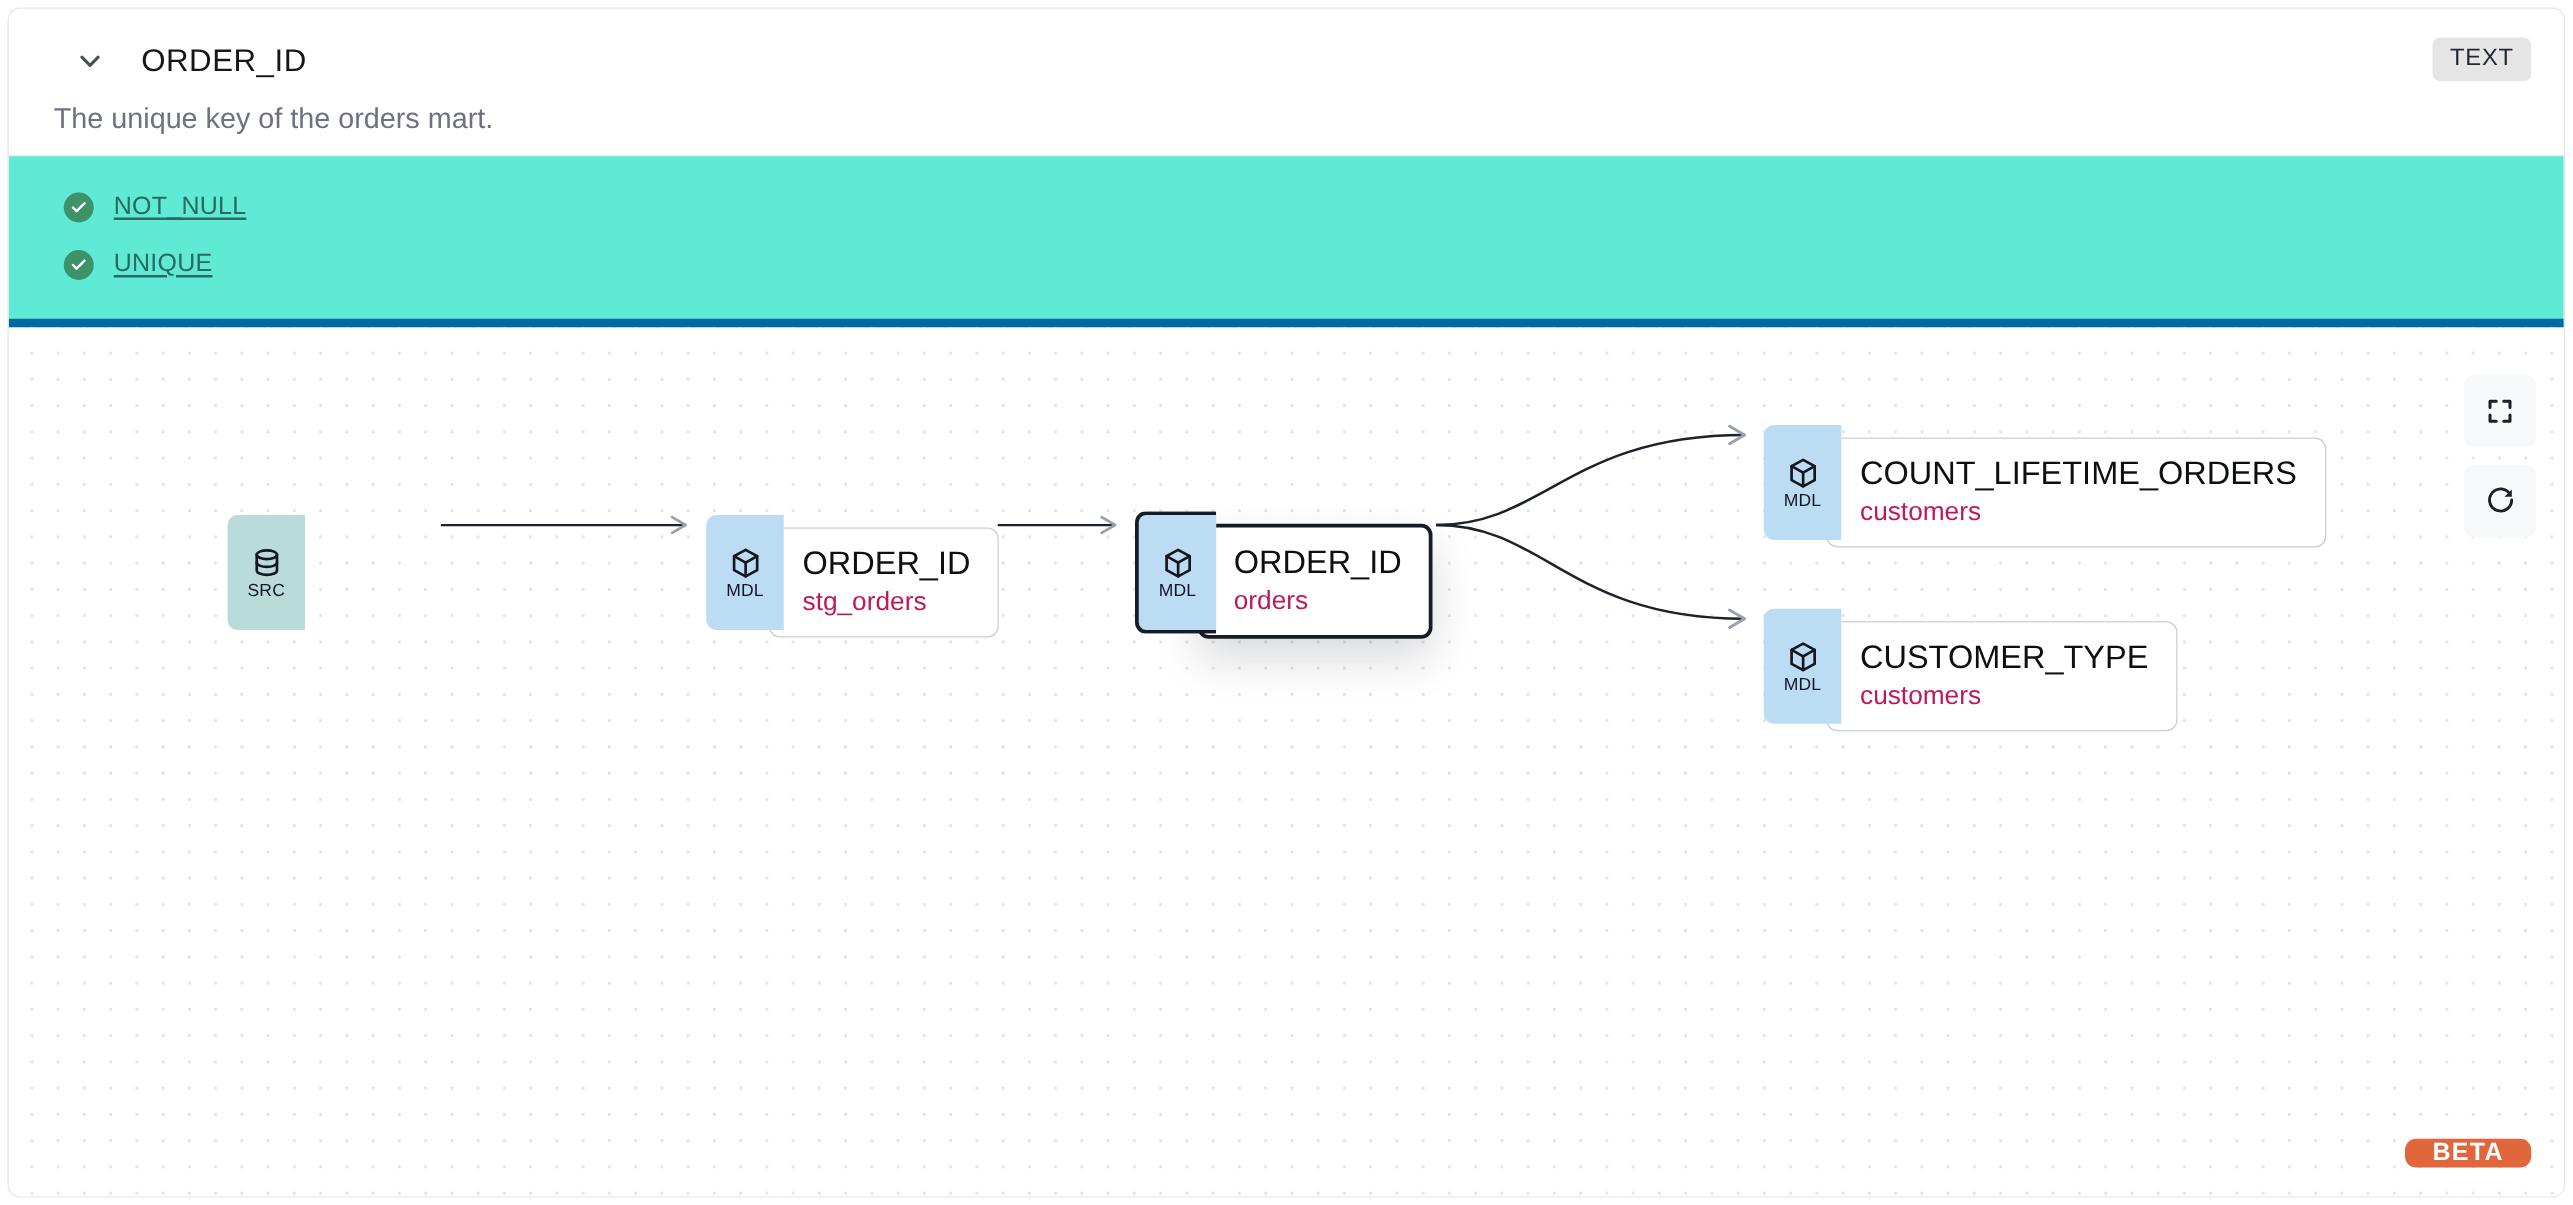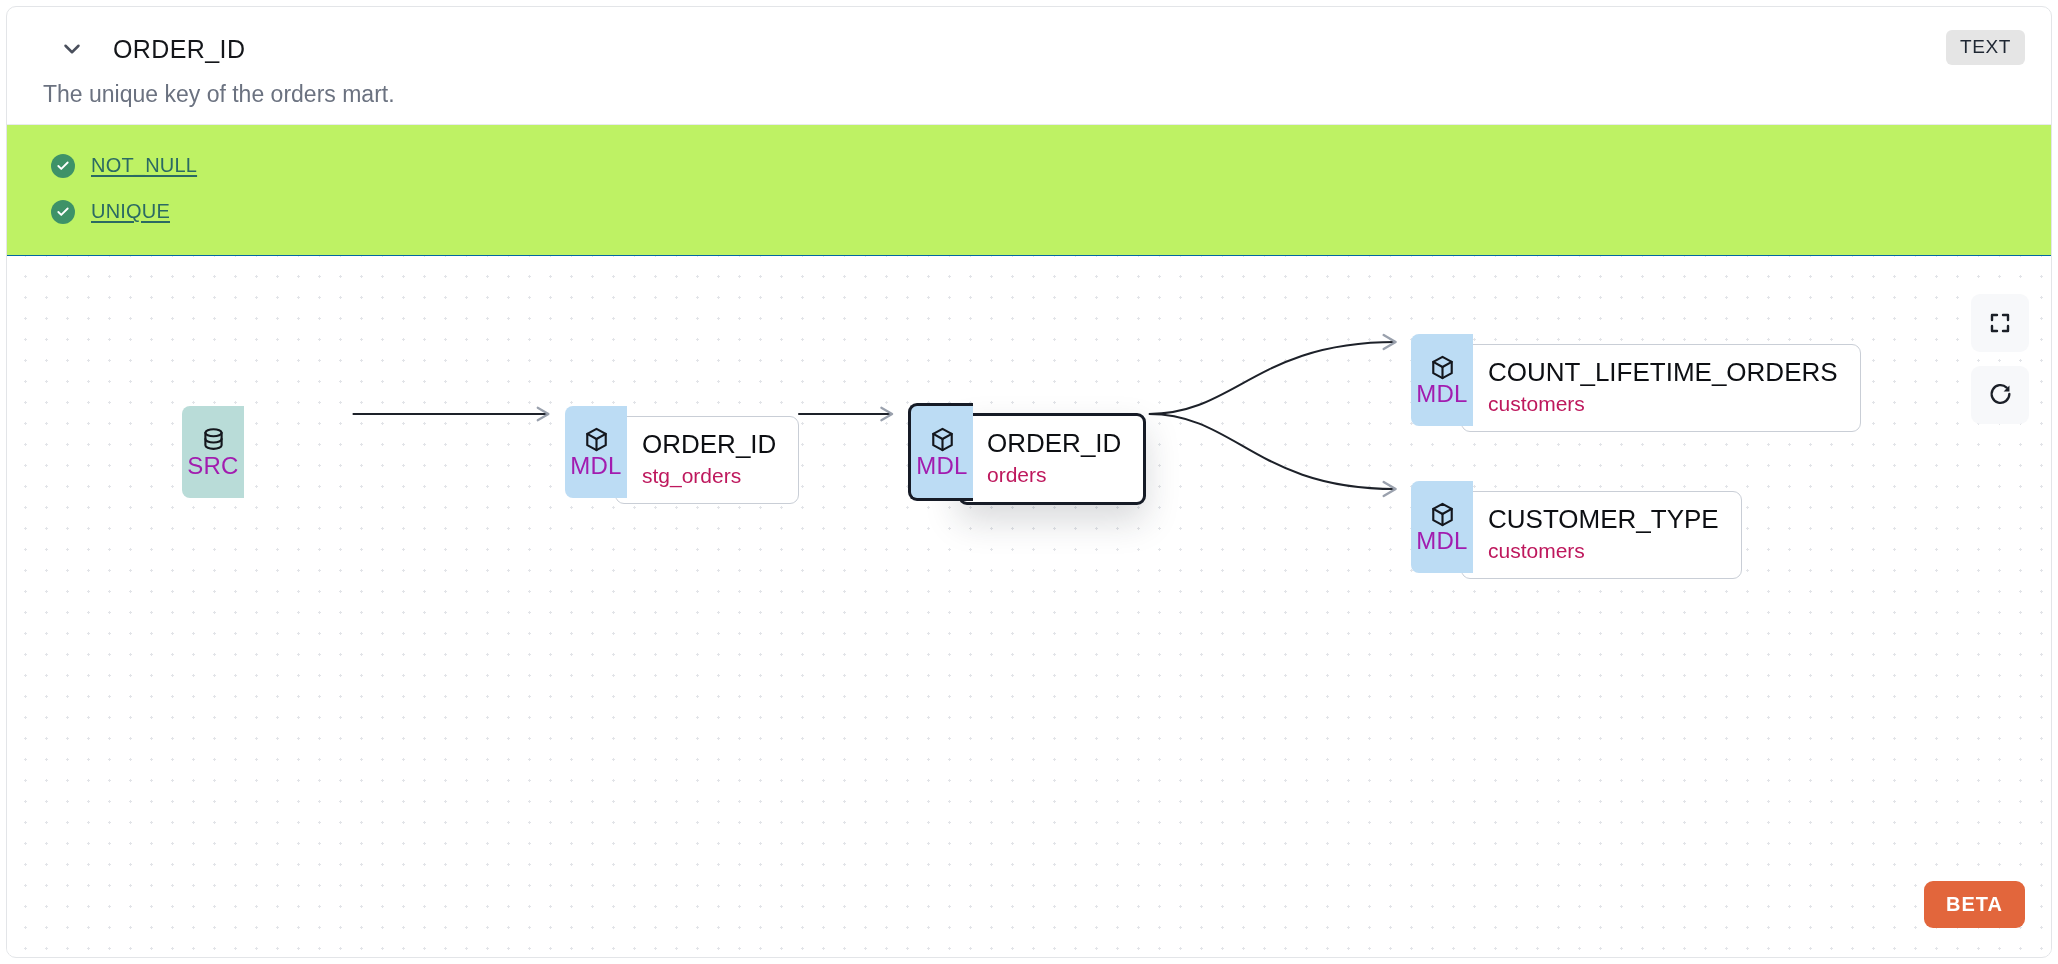--- a/index.html
+++ b/index.html
@@ -69,22 +69,22 @@
     font-size: 23px;
     color: #6b7280;
     line-height: 1.2;
     margin-top: -10px;
     margin-bottom: 15px;
   }
 
   
   .tests {
     border-top: 1px solid #e8eaed;
-    border-bottom: 1px solid #0369a1;
-    background: #bef264;
+    border-bottom: 7px solid #0369a1;
+    background: #5eead4;
     padding: 18px 0 20px 44px;
   }
   .test-row {
     display: flex;
     align-items: center;
     height: 46px;
     gap: 16px;
   }
   .check {
     width: 24px;
@@ -134,22 +134,22 @@
     justify-content: center;
     gap: 1px;
     padding: 9px 0 9px;
     align-self: flex-start;
     margin-top: 0;
     height: 92px;
     z-index: 2;
     position: relative;
   }
   .node .badge .btxt {
-    font-size: 24px;
-    color: #a21caf;
+    font-size: 14px;
+    color: #0f172a;
     letter-spacing: 0.2px;
     line-height: 1;
   }
   .node .badge svg { display: block; }
   .badge-src { background: #b9dcd8; }
   .badge-mdl { background: #bcdcf4; }
 
   .node .body {
     background: #ffffff;
     border: 1px solid #c9ced6;
@@ -215,21 +215,21 @@
 
   .beta {
     position: absolute;
     right: 26px;
     bottom: 28px;
     background: #e2663c;
     color: #ffffff;
     font-size: 20px;
     font-weight: bold;
     letter-spacing: 1px;
-    padding: 12px 22px;
+    padding: 0 22px;
     border-radius: 9px;
     z-index: 5;
     cursor: pointer;
   }
 </style>
 </head>
 <body>
 
 <div class="panel">
 

